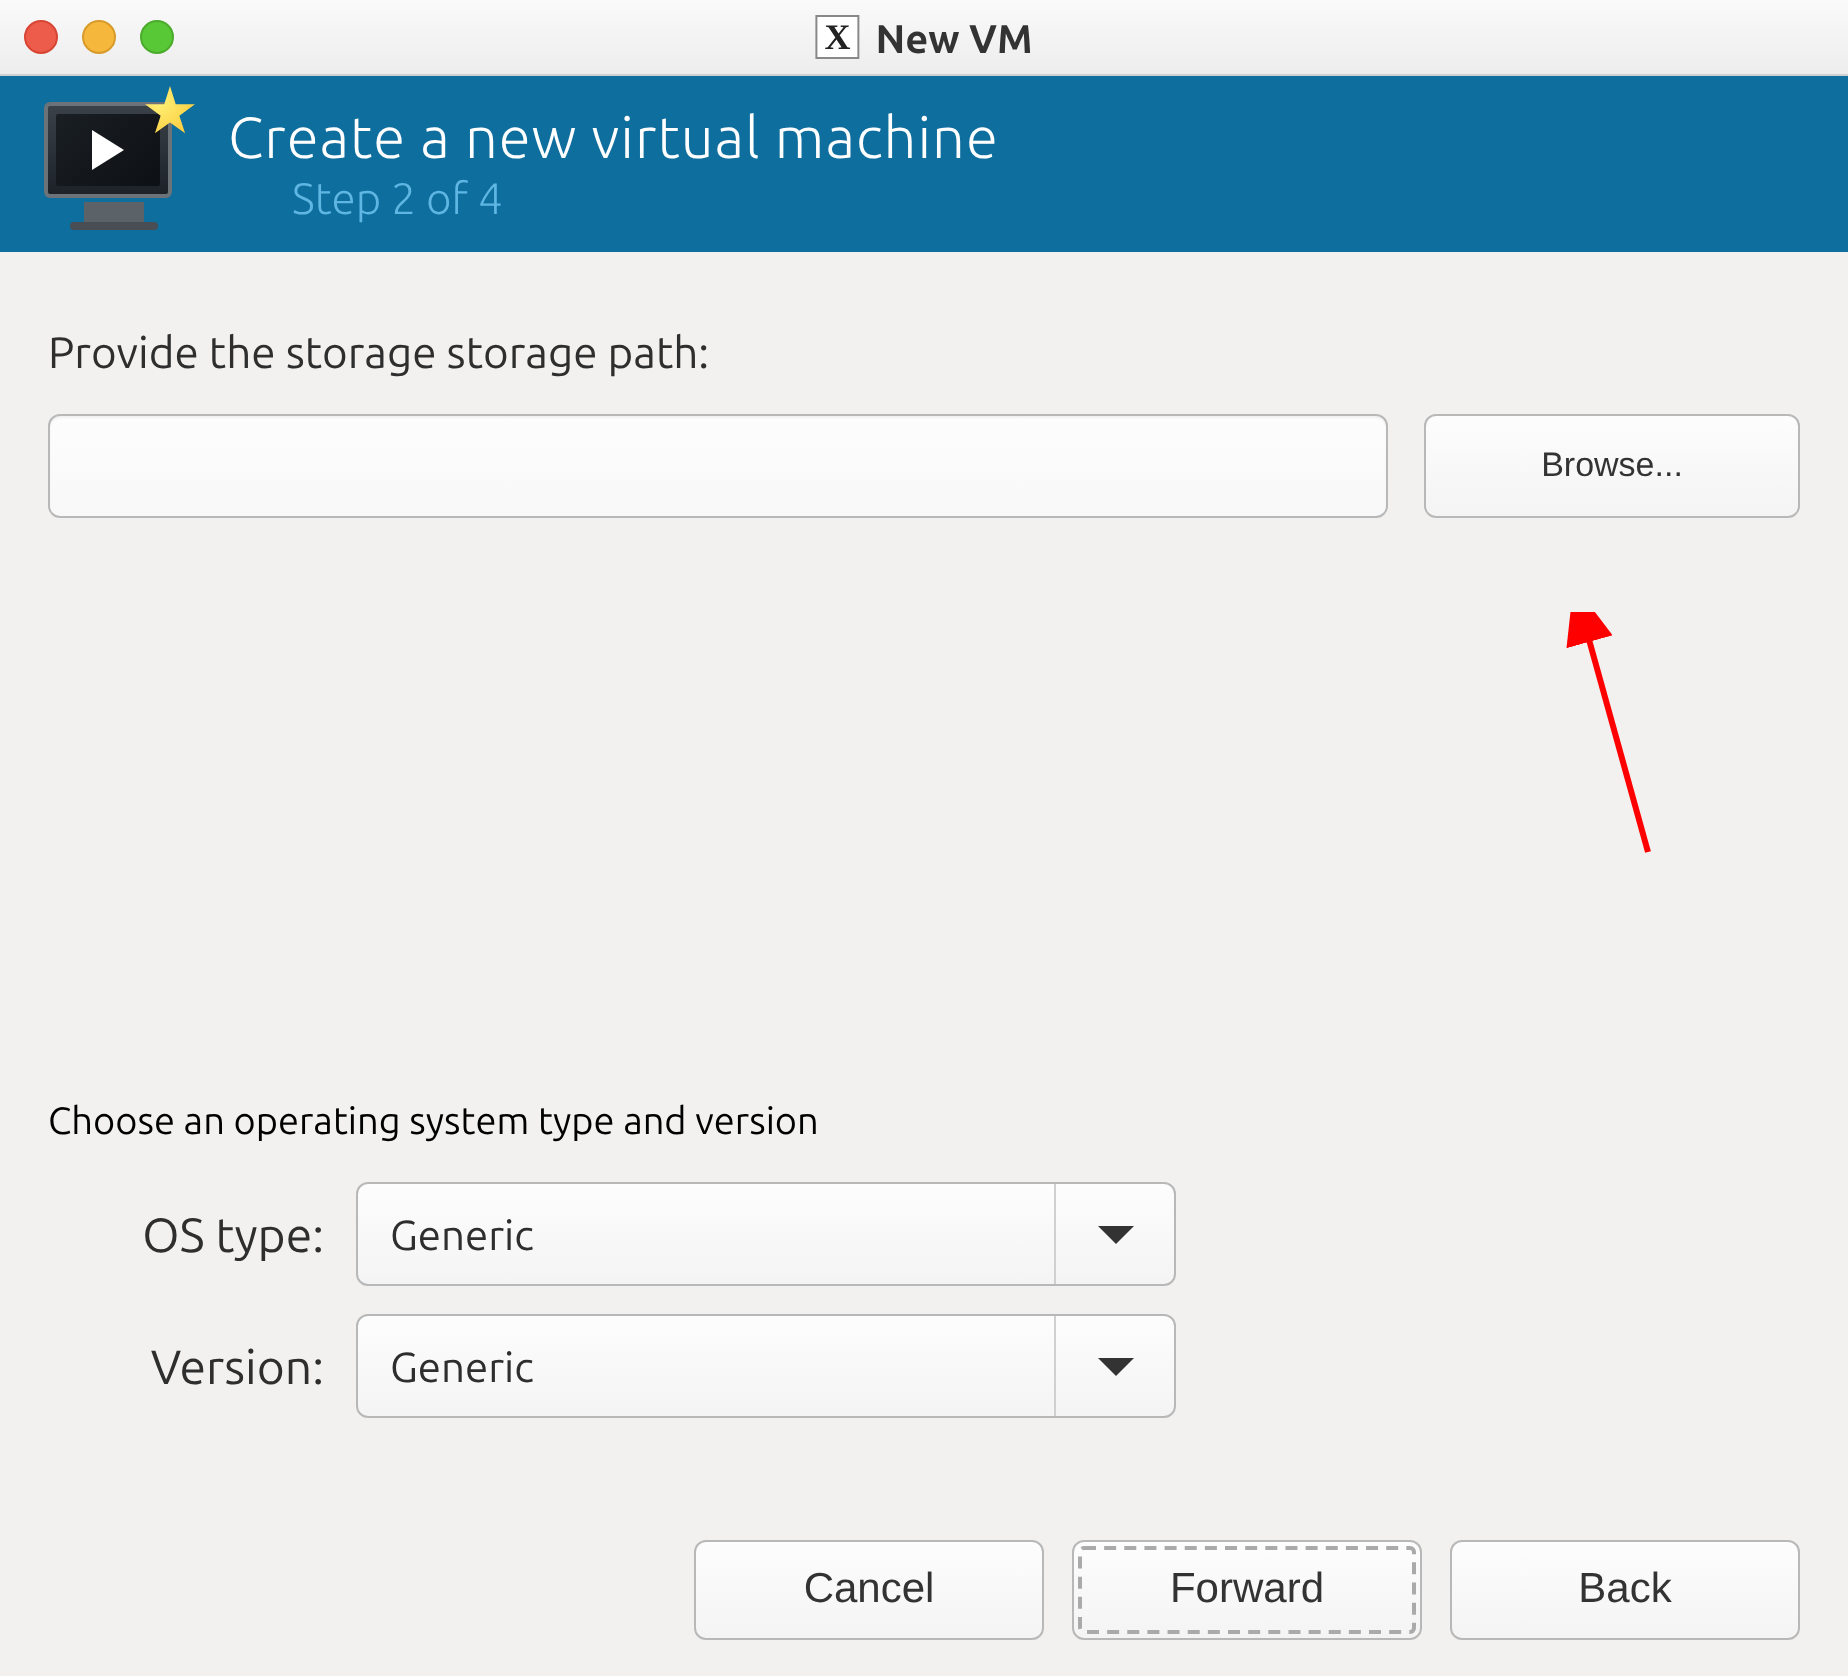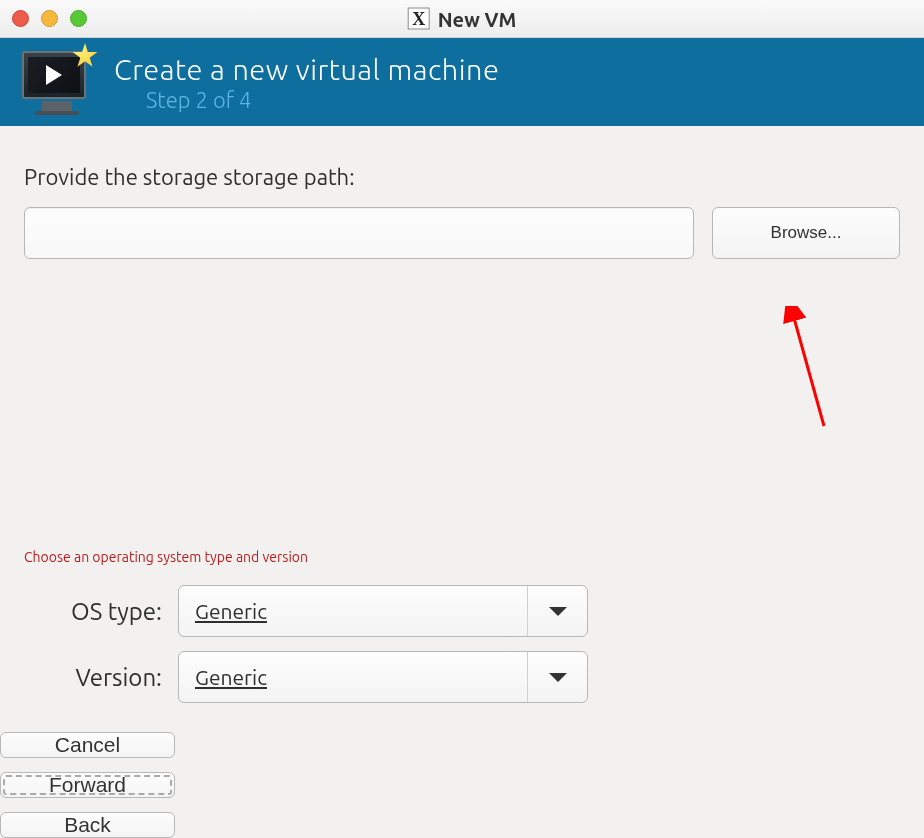--- a/index.html
+++ b/index.html
@@ -186,22 +186,22 @@
       border: 1px solid #b8b8b8;
       border-radius: 6px;
       font-size: 17px;
       color: #333;
       padding: 0 28px;
       cursor: pointer;
     }
     .btn-browse { width: 188px; }
 
     .os-section-label {
-      font-size: 14px;
-      color: #b91c1c;
+      font-size: 19px;
+      color: #000000;
       margin-bottom: 20px;
     }
     .form-row {
       display: flex;
       align-items: center;
       margin-bottom: 14px;
     }
     .form-label {
       width: 154px;
       text-align: right;
@@ -217,21 +217,20 @@
       border-radius: 6px;
       display: flex;
       align-items: center;
       cursor: pointer;
     }
     .combo-text {
       flex: 1;
       padding-left: 16px;
       font-size: 21px;
       color: #2e2e2e;
-      text-decoration: underline;
     }
     .combo-arrow {
       width: 60px;
       height: 100%;
       border-left: 1px solid #d0d0d0;
       display: flex;
       align-items: center;
       justify-content: center;
     }
     .triangle-down {
@@ -247,21 +246,20 @@
       position: absolute;
       bottom: 0;
       left: 0;
       right: 0;
       height: 72px;
       display: flex;
       justify-content: flex-end;
       align-items: flex-start;
       gap: 14px;
       padding: 4px 24px 0 0;
-      flex-direction: column;
     }
     .footer-btn {
       height: 50px;
       width: 175px;
       background: linear-gradient(to bottom, #fdfdfd, #f4f4f4);
       border: 1px solid #b8b8b8;
       border-radius: 6px;
       font-size: 21px;
       color: #333;
       cursor: pointer;

